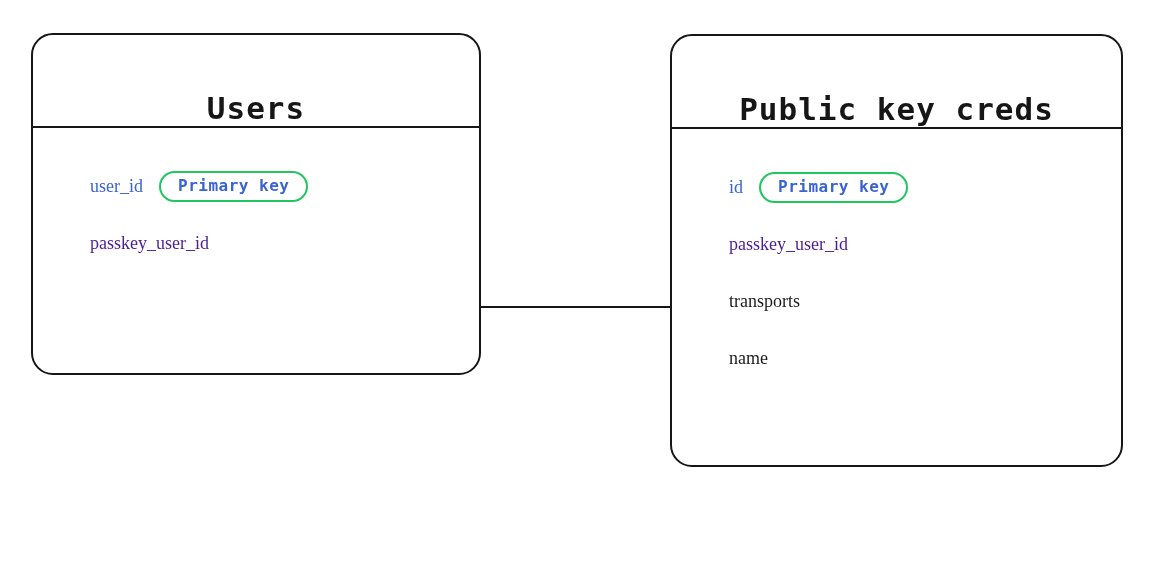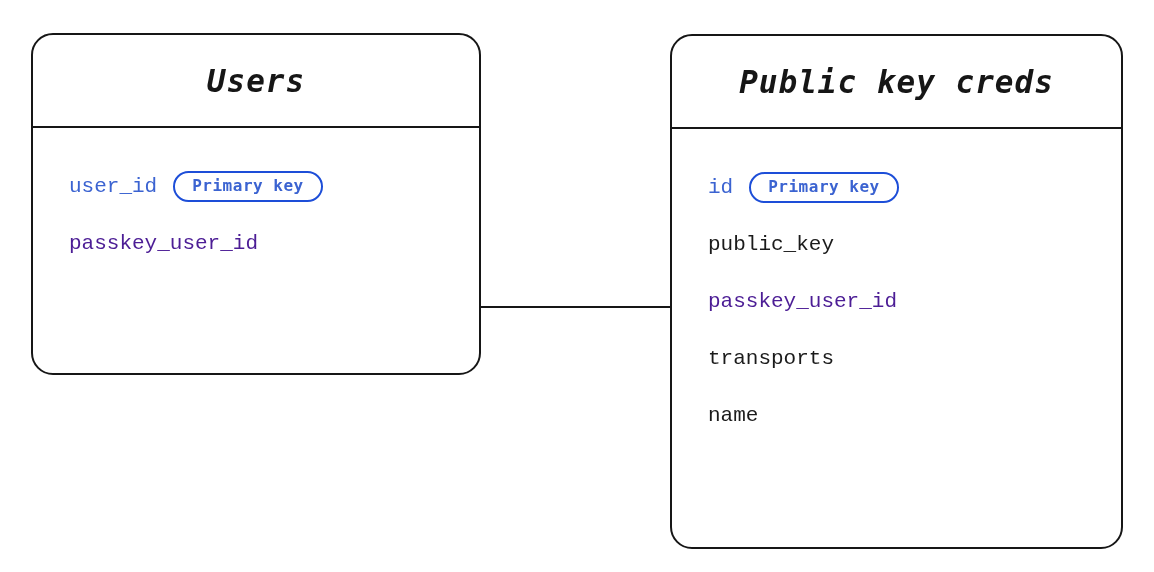--- a/index.html
+++ b/index.html
@@ -35,24 +35,23 @@
     border: 2px solid #161616;
     border-radius: 22px;
     background: #ffffff;
     overflow: hidden;
   }
 
   .entity-header {
     box-sizing: border-box;
     height: 93px;
     display: flex;
-    align-items: center;
+    align-items: flex-end;
     justify-content: center;
     border-bottom: 2px solid #161616;
-    font-style: italic;
   }
 
   .entity-title {
     font-family: "DejaVu Sans Mono", "Liberation Mono", monospace;
     font-weight: bold;
     font-size: 31px;
     letter-spacing: 1px;
     color: #161616;
     white-space: nowrap;
   }
@@ -62,33 +61,34 @@
     padding: 30px 0 0 36px;
   }
 
   .field-row {
     display: flex;
     align-items: center;
     height: 57px;
   }
 
   .field-name {
-    font-family: Liberation Mono, monospace;
-    font-size: 21px;
+    font-family: Liberation Serif, serif;
+    font-size: 18px;
     letter-spacing: 0px;
     white-space: nowrap;
+    margin-left: 21px;
   }
   .field-name.tone-default { color: #1b1b1b; }
   .field-name.tone-pk      { color: #3b63d1; }
   .field-name.tone-fk      { color: #4c1d95; }
 
   .badge {
     margin-left: 16px;
     box-sizing: border-box;
-    border: 2px solid #1d4ed8;
+    border: 2px solid #22c55e;
     border-radius: 999px;
     color: #3b63d1;
     background: transparent;
     font-family: "DejaVu Sans Mono", "Liberation Mono", monospace;
     font-weight: bold;
     font-size: 16px;
     letter-spacing: 0.5px;
     padding: 5px 17px 6px 17px;
     white-space: nowrap;
     line-height: 1;
@@ -98,21 +98,21 @@
   #entity-users {
     left: 31px;
     top: 33px;
     width: 450px;
     height: 342px;
   }
   #entity-pkc {
     left: 670px;
     top: 34px;
     width: 453px;
-    height: 515px;
+    height: 433px;
   }
   #rel-line {
     left: 480px;
     top: 306px;
     width: 191px;
   }
 </style>
 </head>
 <body>
 
@@ -143,23 +143,20 @@
     <div class="entity-header">
       <span class="entity-title">Public key creds</span>
     </div>
     <div class="entity-body">
 
       <div class="field-row">
         <span class="field-name tone-pk">id</span>
         <span class="badge">Primary key</span>
       </div>
 
-      <div class="field-row">
-        <span class="field-name tone-default">public_key</span>
-      </div>
 
       <div class="field-row">
         <span class="field-name tone-fk">passkey_user_id</span>
       </div>
 
 
       <div class="field-row">
         <span class="field-name tone-default">transports</span>
       </div>
 

